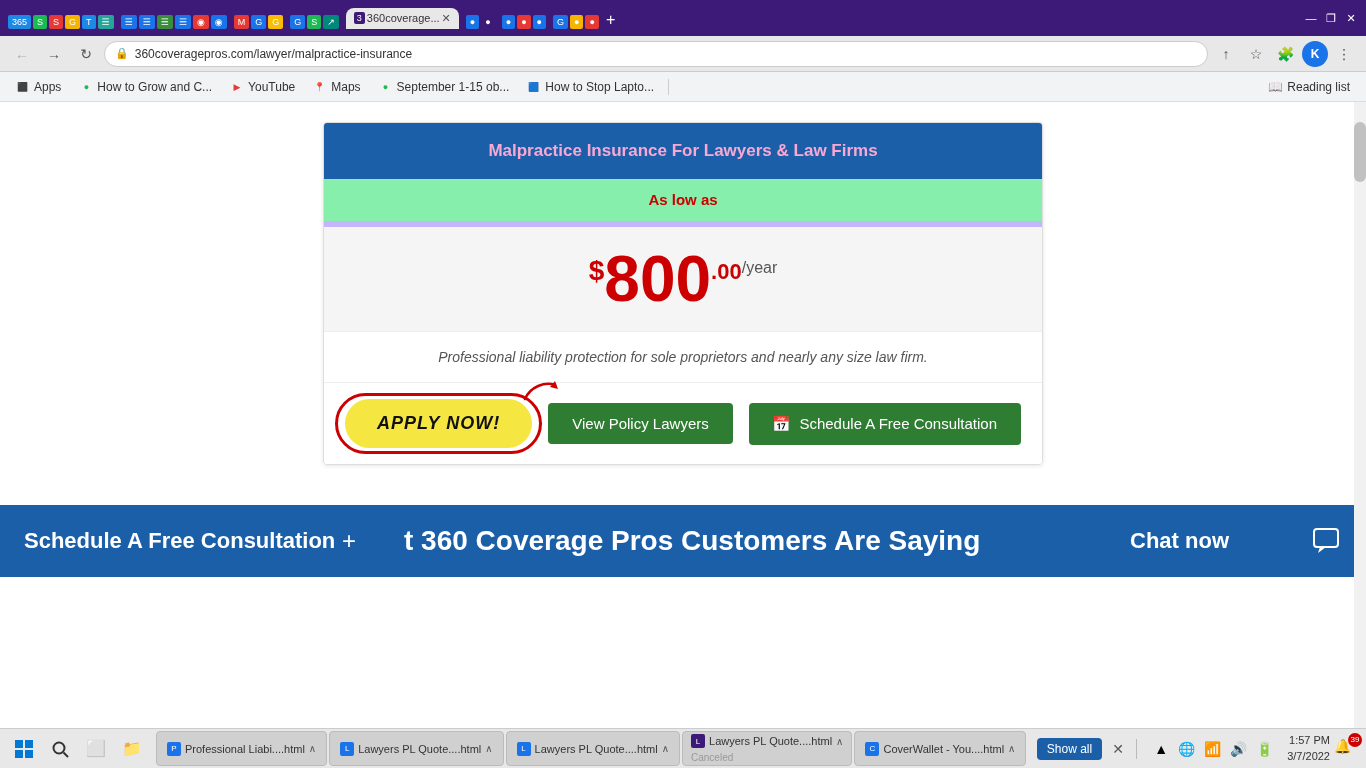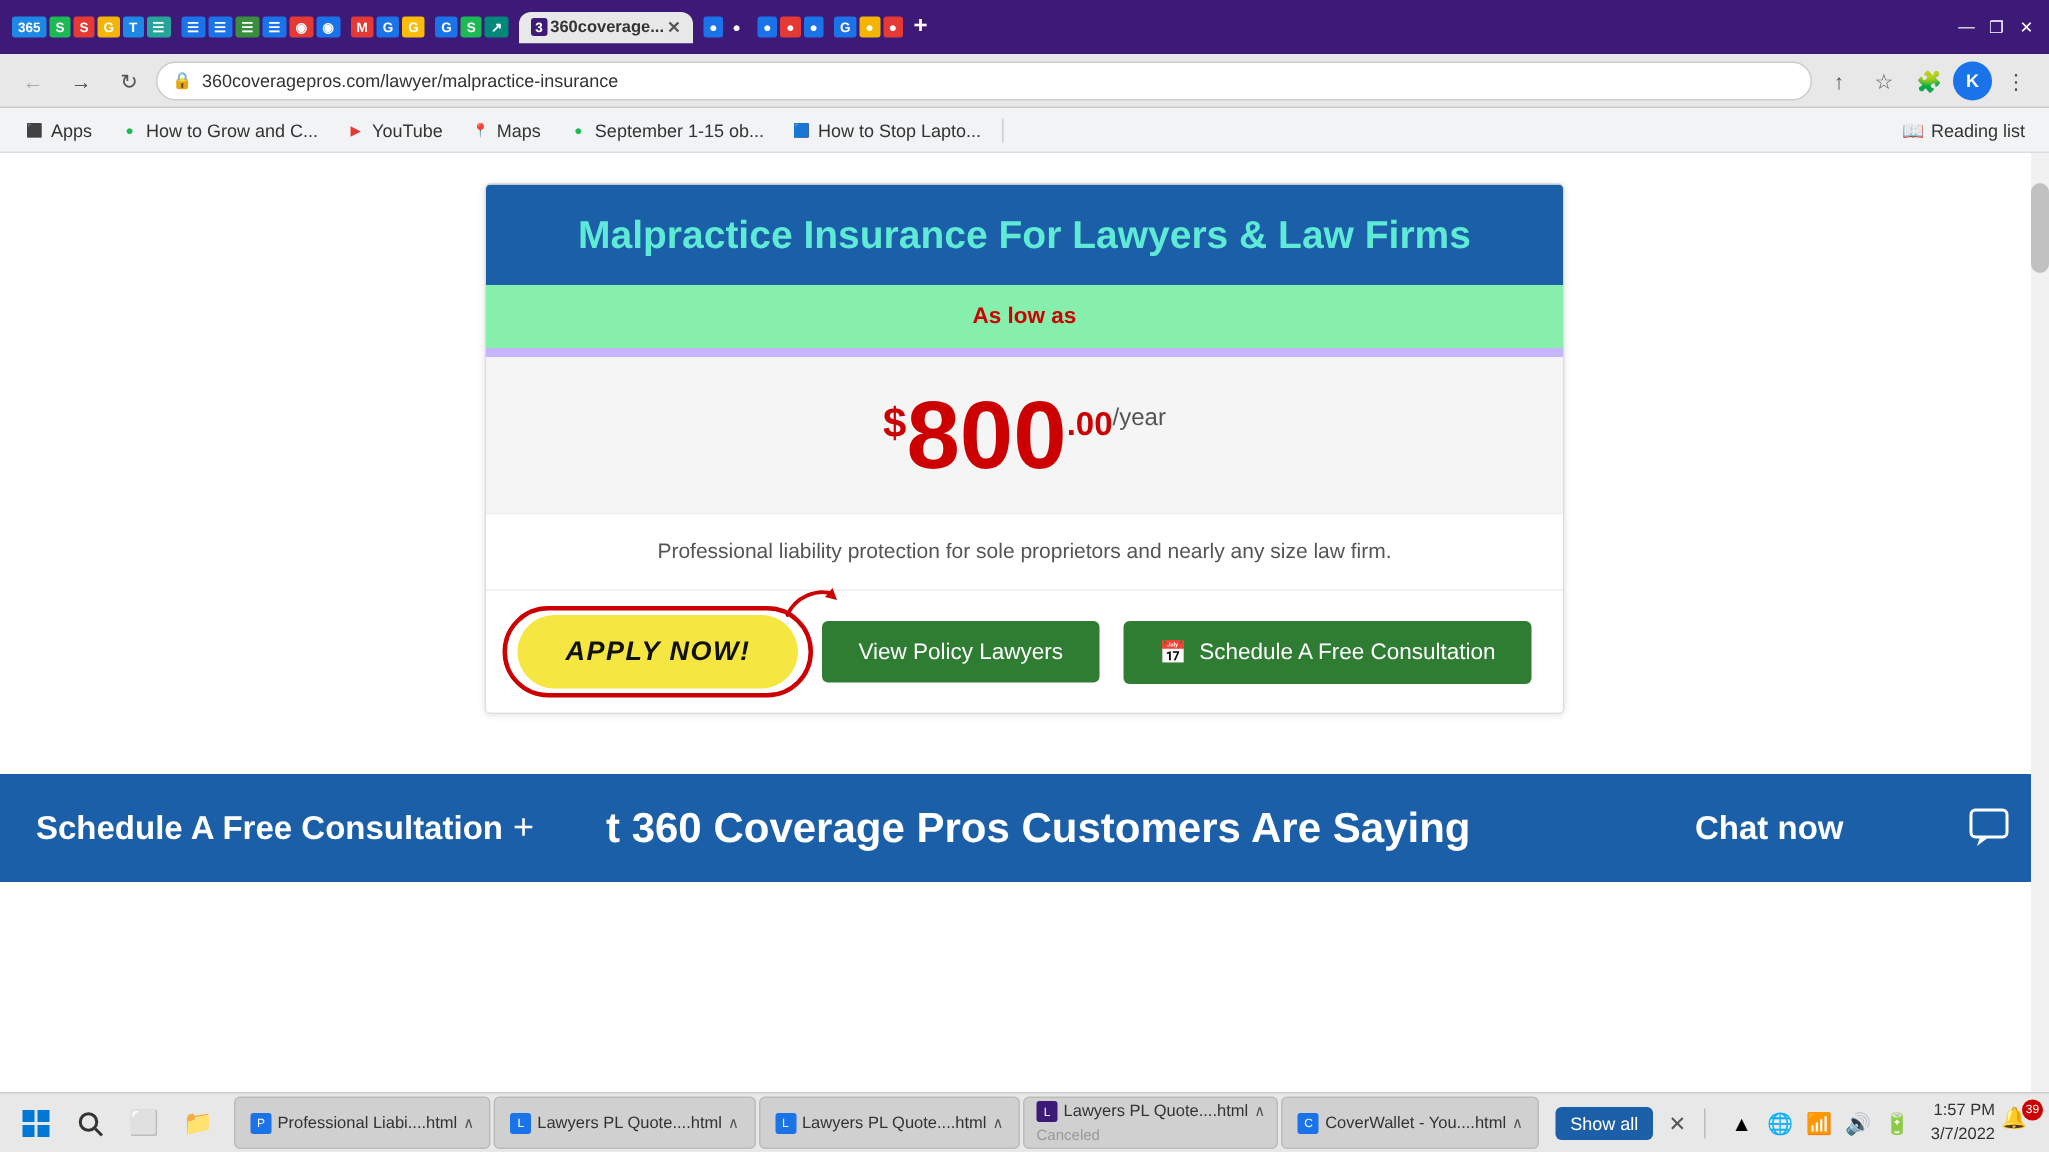--- a/index.html
+++ b/index.html
@@ -183,22 +183,22 @@
       border-radius: 4px;
       overflow: hidden;
       box-shadow: 0 1px 4px rgba(0,0,0,0.1);
     }
     .card-header {
       background: #1a5fa8;
       padding: 18px 20px;
       text-align: center;
     }
     .card-title {
-      color: #5eead4;
-      font-size: 26px;
+      color: #f9a8d4;
+      font-size: 17px;
       font-weight: bold;
     }
     .card-as-low {
       padding: 12px 20px;
       text-align: center;
       background: #86efac;
       border-bottom: 6px solid #c4b5fd;
     }
     .as-low-text {
       color: #cc0000;
@@ -241,20 +241,21 @@
     }
     .price-year {
       font-size: 16px;
       color: #555;
     }
     .card-description {
       background: #fff;
       padding: 16px 20px;
       text-align: center;
       border-bottom: 1px solid #eee;
+      font-style: italic;
     }
     .description-text {
       font-size: 14px;
       color: #555;
     }
     .card-actions {
       background: #fff;
       padding: 16px 20px;
       display: flex;
       align-items: center;
@@ -477,21 +478,21 @@
       width: 8px;
       height: 8px;
       background: #0078d4;
     }
   </style>
 </head>
 <body>
 
 <div class="browser-titlebar">
 
-  <div style="display:flex;align-items:center;gap:3px;flex:1;overflow:hidden;font-weight:bold;">
+  <div style="display:flex;align-items:flex-end;gap:3px;flex:1;overflow:hidden;">
     <div style="display:flex;align-items:center;gap:2px;">
       <span style="background:#1e88e5;color:#fff;font-size:9px;padding:2px 4px;border-radius:2px;">365</span>
       <span style="background:#1db954;color:#fff;font-size:9px;padding:2px 4px;border-radius:2px;">S</span>
       <span style="background:#e53935;color:#fff;font-size:9px;padding:2px 4px;border-radius:2px;">S</span>
       <span style="background:#f4b400;color:#fff;font-size:9px;padding:2px 4px;border-radius:2px;">G</span>
       <span style="background:#1e88e5;color:#fff;font-size:9px;padding:2px 4px;border-radius:2px;">T</span>
       <span style="background:#26a69a;color:#fff;font-size:9px;padding:2px 4px;border-radius:2px;">☰</span>
     </div>
     <div style="display:flex;align-items:center;gap:2px;margin-left:4px;">
       <span style="background:#1a73e8;color:#fff;font-size:9px;padding:2px 4px;border-radius:2px;">☰</span>

